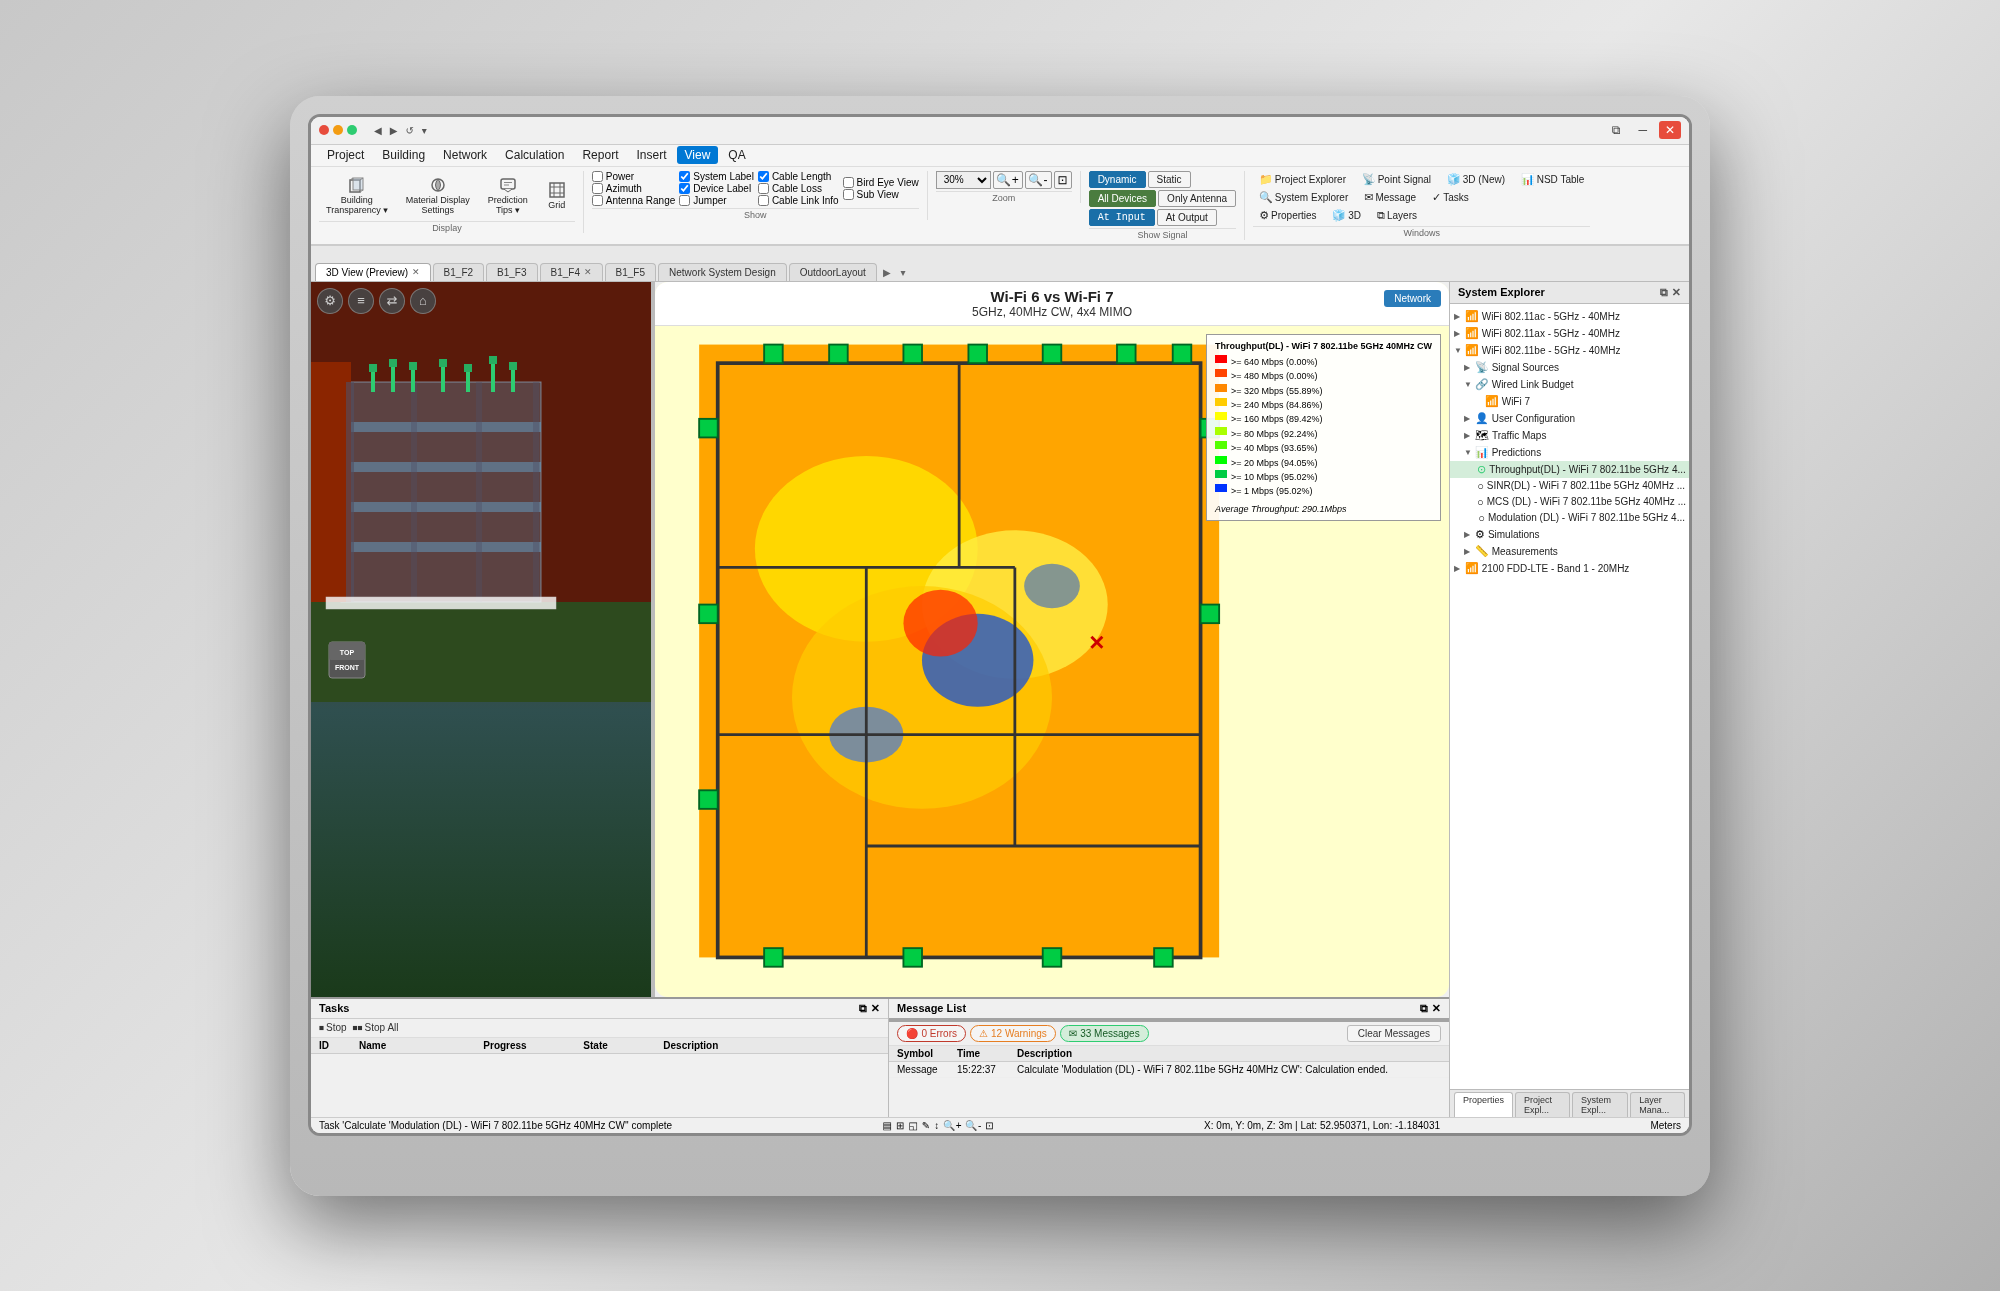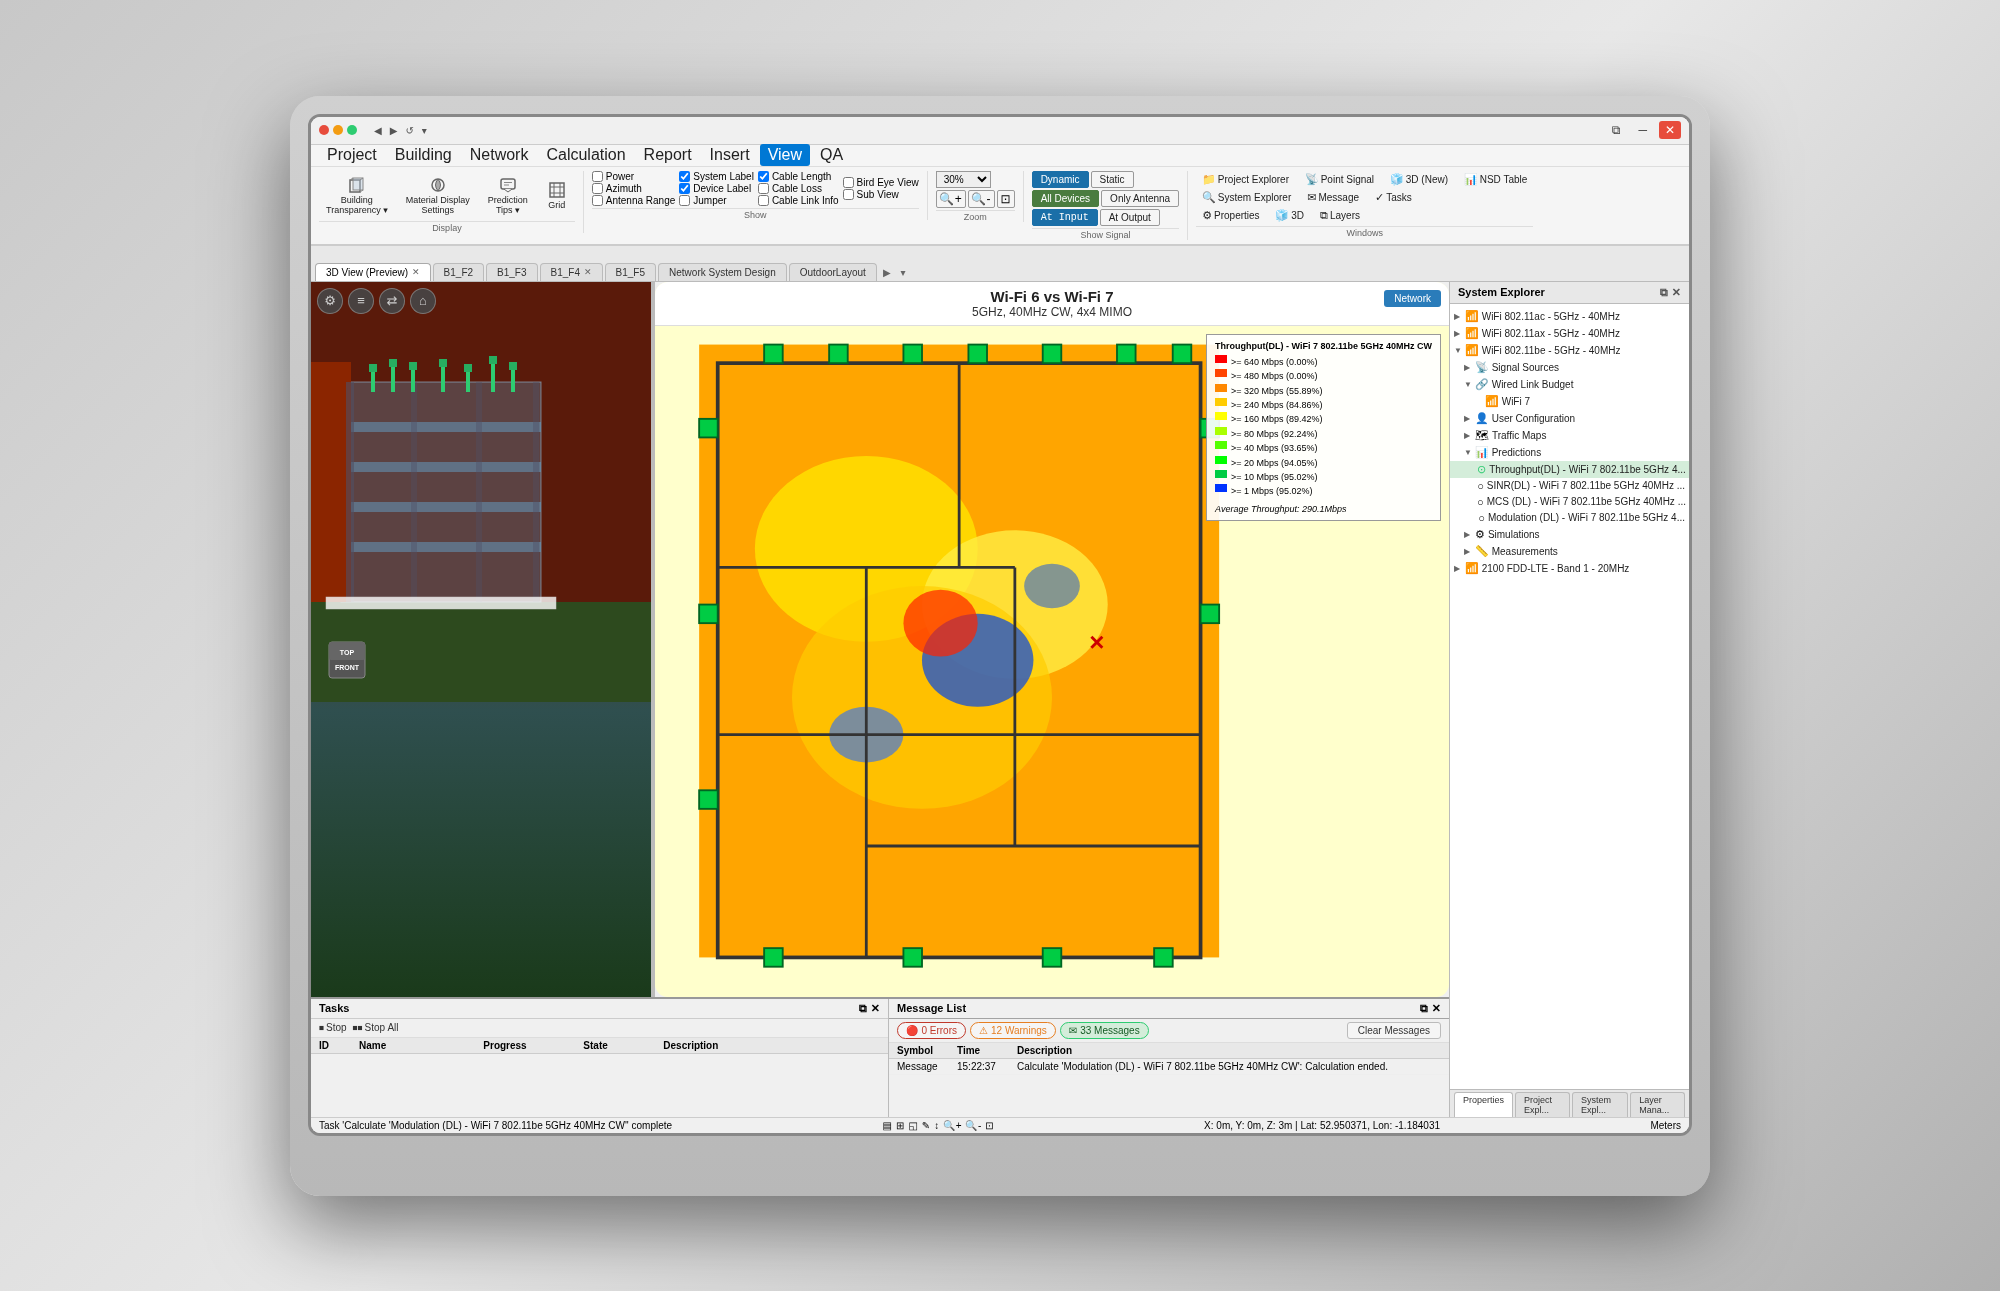--- a/index.html
+++ b/index.html
@@ -76,21 +76,21 @@
       height: 22px;
       display: flex;
       align-items: center;
       padding: 0 8px;
       gap: 2px;
       border-bottom: 1px solid #ddd;
     }
     .menu-item {
       padding: 2px 8px;
       cursor: pointer;
-      font-size: 16px;
+      font-size: 12px;
       color: #222;
       border-radius: 3px;
     }
     .menu-item:hover, .menu-item.active { background: #0078d4; color: white; }
     
     .ribbon {
       background: #f5f5f5;
       border-bottom: 2px solid #ccc;
       padding: 4px 8px;
       display: flex;
@@ -180,21 +180,21 @@
     }
     .sig-btn.dynamic-btn {
       background: #1a6fa8; color: white; border-color: #1a6fa8;
     }
     .sig-btn.static-btn {
       background: #f5f5f5; color: #222;
     }
     
     .zoom-section {
       display: flex;
-      flex-direction: column;
+      flex-direction: row;
       gap: 2px;
     }
     .zoom-select {
       font-size: 10px;
       border: 1px solid #999;
       padding: 1px 3px;
       width: 55px;
     }
     .zoom-icons {
       display: flex; gap: 2px;
@@ -429,21 +429,21 @@
       width: 560px;
       display: flex;
       flex-direction: column;
       flex-shrink: 0;
     }
     .message-header {
       background: #f0f0f0;
       padding: 3px 8px;
       font-size: 11px;
       font-weight: bold;
-      border-bottom: 1px solid #a3a3a3;
+      border-bottom: 4px solid #a3a3a3;
       display: flex;
       justify-content: space-between;
       align-items: center;
     }
     .message-header-icons { display: flex; gap: 4px; font-size: 11px; }
     .message-filters {
       display: flex;
       gap: 4px;
       padding: 3px 8px;
       border-bottom: 1px solid #ddd;

